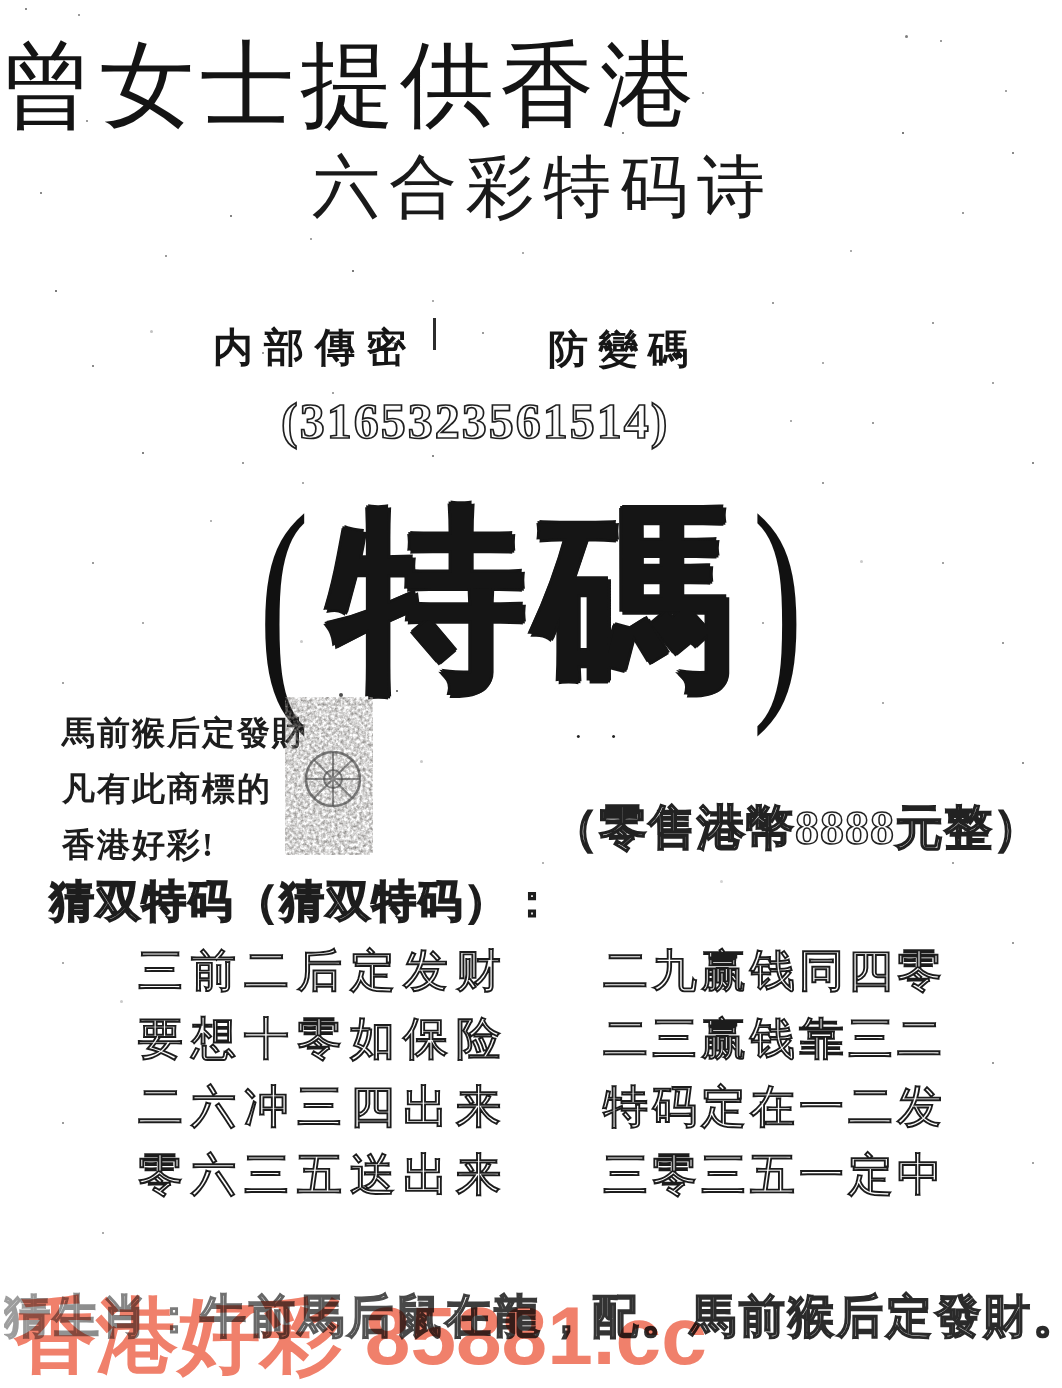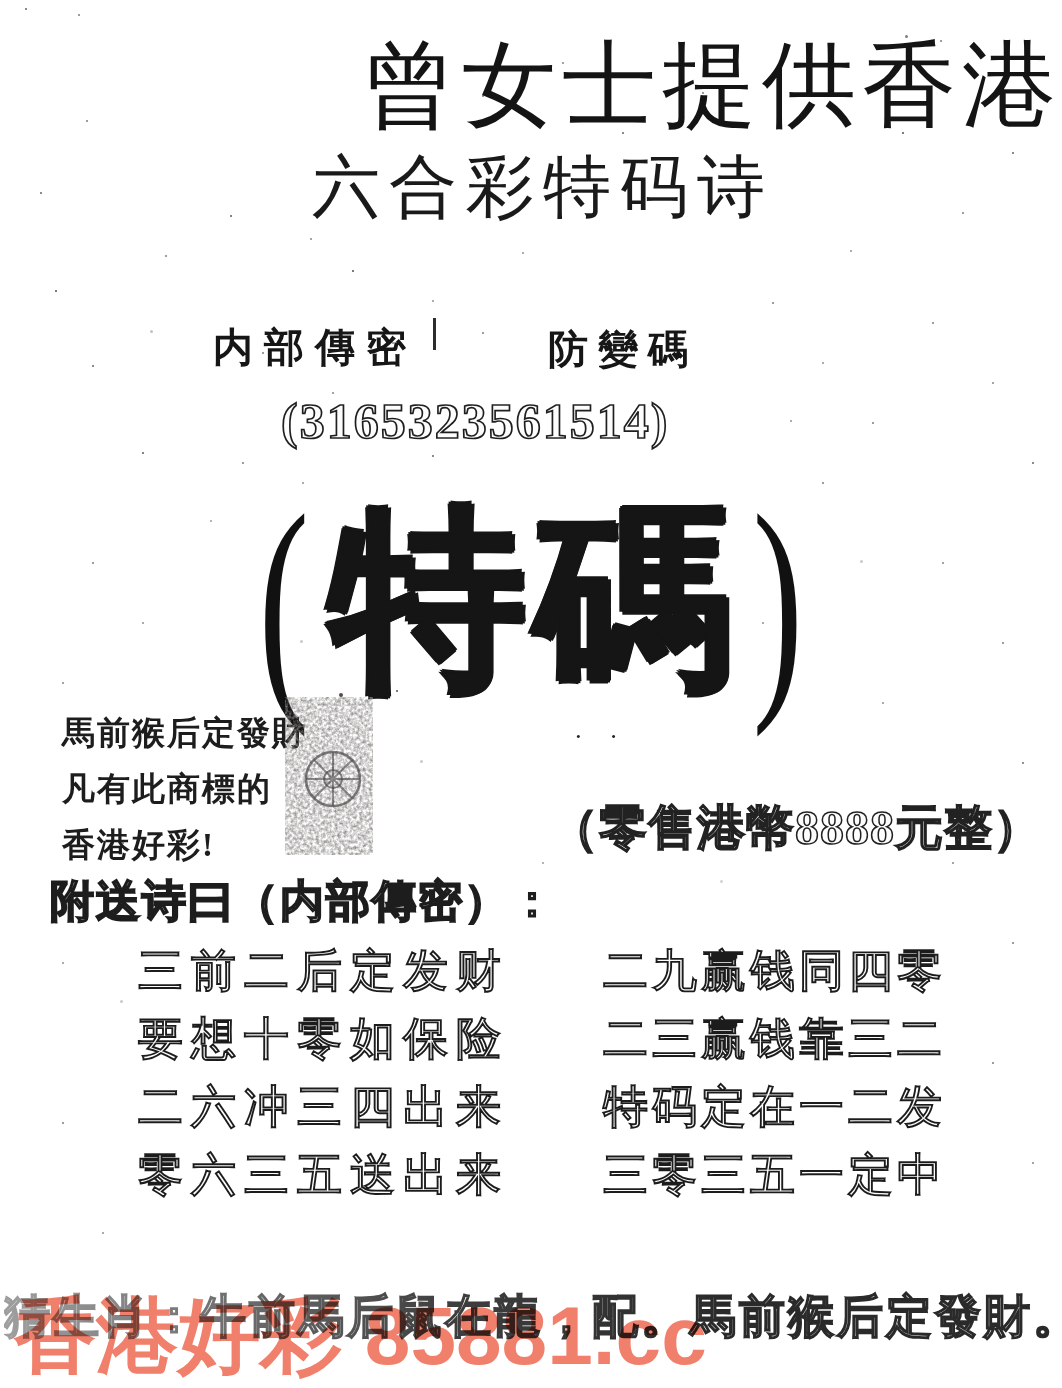--- a/index.html
+++ b/index.html
@@ -27,21 +27,21 @@
     772px 302px 0 rgba(35,35,35,.6),822px 362px 0 rgba(35,35,35,.5),262px 352px 0 rgba(35,35,35,.6),
     332px 392px 0 rgba(35,35,35,.55),392px 342px 0 rgba(35,35,35,.5),25px 8px 0 rgba(35,35,35,.7),
     78px 14px 0 rgba(35,35,35,.6),940px 40px 0 rgba(35,35,35,.6),1005px 90px 0 rgba(35,35,35,.55),
     850px 250px 0 rgba(35,35,35,.5),790px 420px 0 rgba(35,35,35,.5),340px 694px 0 1px rgba(35,35,35,.8),
     396px 690px 0 rgba(35,35,35,.8),580px 560px 0 rgba(35,35,35,.4),210px 520px 0 rgba(35,35,35,.45);}
   .speck2{position:absolute;top:0;left:0;width:3px;height:3px;background:transparent;border-radius:50%;
     box-shadow:150px 330px 0 rgba(80,80,80,.35),520px 180px 0 rgba(80,80,80,.3),860px 560px 0 rgba(80,80,80,.3),
     120px 1000px 0 rgba(80,80,80,.3),980px 820px 0 rgba(80,80,80,.3),420px 760px 0 rgba(80,80,80,.3),
     720px 880px 0 rgba(80,80,80,.25),300px 640px 0 rgba(80,80,80,.3),905px 35px 0 rgba(40,40,40,.6);}
 
-  .title1{top:22px;left:0;width:100%;text-align:right;font-size:94px;letter-spacing:6px;
+  .title1{top:22px;left:0;width:100%;text-align:left;font-size:94px;letter-spacing:6px;
           color:#141414;white-space:nowrap;}
   .title2{top:142px;left:0;width:100%;text-align:center;font-size:68px;letter-spacing:9px;
           color:#1a1a1a;white-space:nowrap;padding-left:12px;}
 
   .hdr-left{top:320px;left:213px;font-size:40px;font-weight:600;letter-spacing:11px;white-space:nowrap;}
   .hdr-divider{top:318px;left:433px;height:32px;width:0;border-left:3px solid #2d2d2d;}
   .hdr-right{top:322px;left:548px;font-size:40px;font-weight:600;letter-spacing:10px;white-space:nowrap;}
 
   .sec-num{top:392px;left:281px;font-size:50px;font-weight:700;letter-spacing:2px;white-space:nowrap;
            color:#fdfdfd;-webkit-text-stroke:1.7px #1f1f1f;}
@@ -123,21 +123,21 @@
       <line x1="48" y1="55" x2="48" y2="109"></line>
       <line x1="21" y1="82" x2="75" y2="82"></line>
       <line x1="29" y1="63" x2="67" y2="101"></line>
       <line x1="67" y1="63" x2="29" y2="101"></line>
     </g>
   </svg>
 
   <div class="abs price-dots">· ·</div>
   <div class="abs price">（零售港幣8888元整）</div>
 
-  <div class="abs poem-header">附送诗曰（内部傳密）：</div>
+  <div class="abs poem-header">猜双特码（猜双特码）：</div>
 
   <div class="abs poem-col poem-left">
     <div class="poem-line">三前二后定发财</div>
     <div class="poem-line">要想十零如保险</div>
     <div class="poem-line">二六冲三四出来</div>
     <div class="poem-line">零六三五送出来</div>
   </div>
 
   <div class="abs poem-col poem-right">
     <div class="poem-line">二九赢钱同四零</div>

